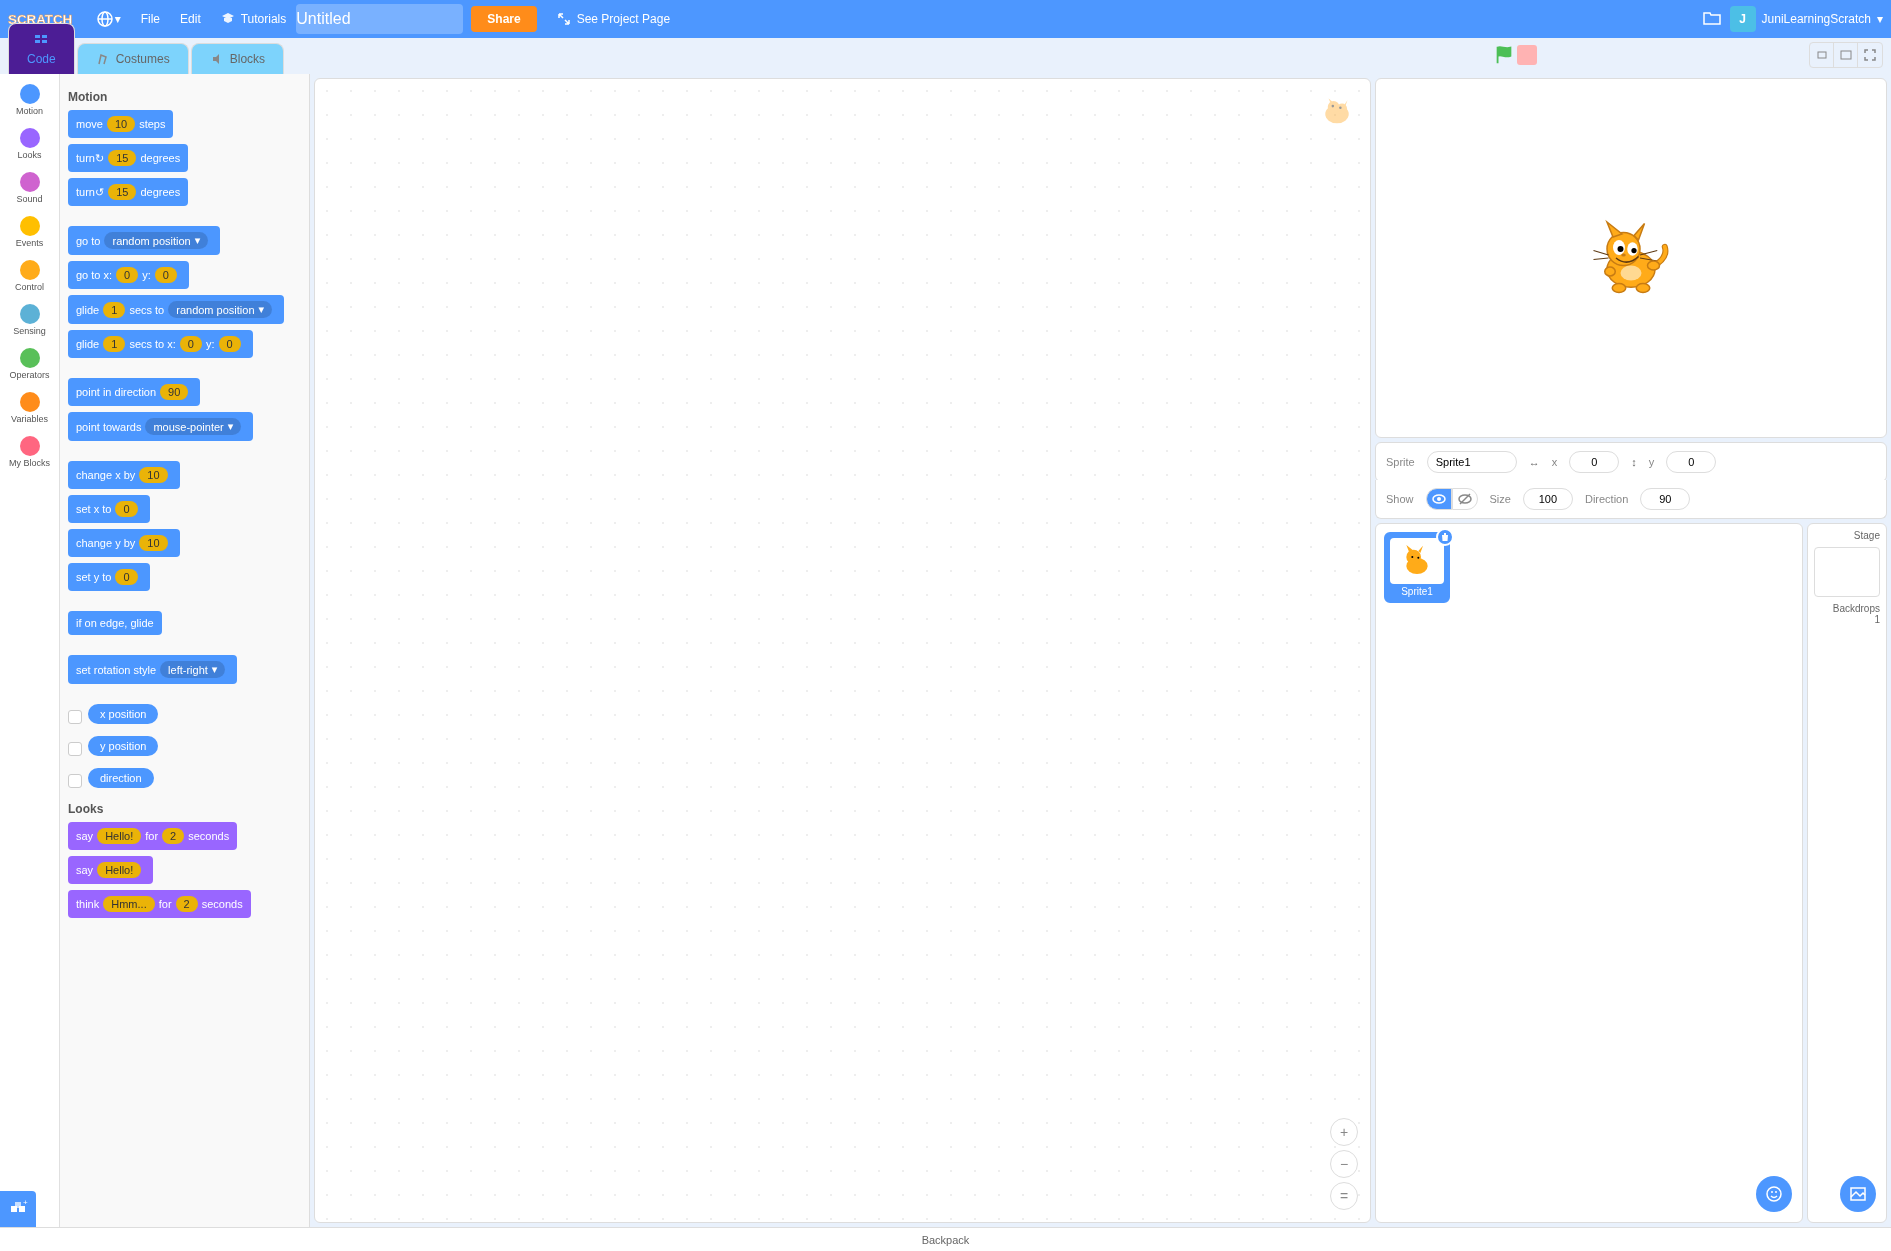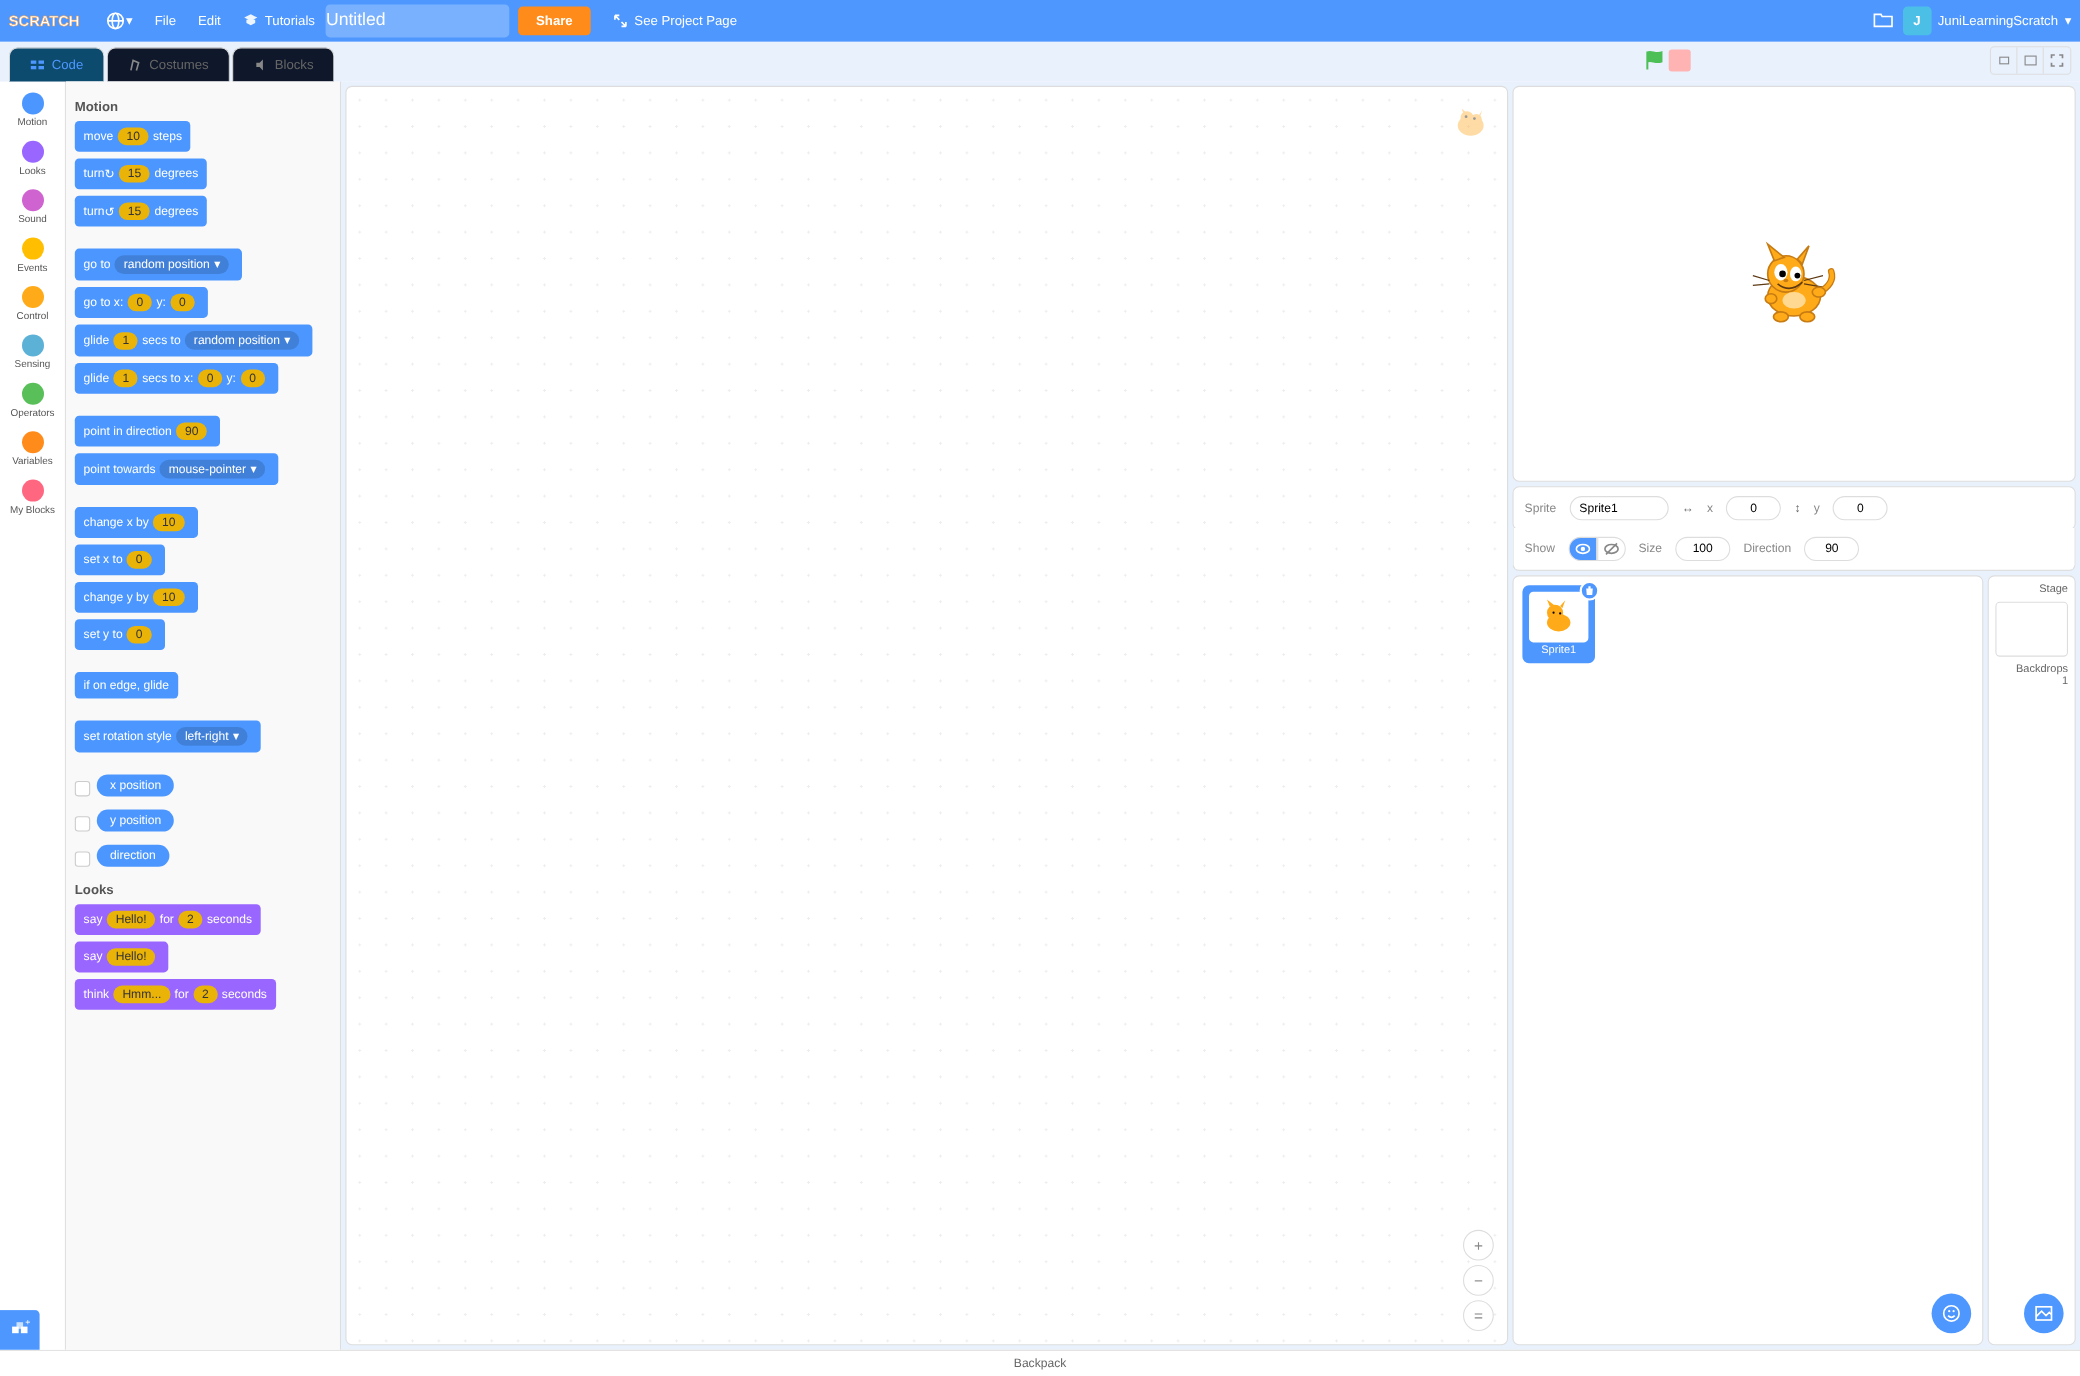--- a/index.html
+++ b/index.html
@@ -15,22 +15,22 @@
 .menubar .project-title::placeholder { color: rgba(255,255,255,0.8); }
 .menubar .share-btn { background: #ff8c1a; padding: 6px 16px; border-radius: 4px; margin-left: 8px; cursor:pointer; font-weight:bold; }
 .menubar .see-page { display:flex; align-items:center; gap:6px; margin-left:10px; padding:6px 10px; border-radius:4px; cursor:pointer; }
 .menubar .spacer { flex: 1; }
 .menubar .folder-icon { margin-right: 8px; cursor:pointer; }
 .menubar .user { display:flex; align-items:center; gap:6px; cursor:pointer; }
 .menubar .avatar { width:26px; height:26px; background:#4cbfe6; border-radius:4px; display:flex; align-items:center; justify-content:center; font-weight:bold; }
 
 
 .tabs-row { height: 36px; background: #e9f1fc; display:flex; align-items:flex-end; padding-left: 8px; position:relative; }
-.tab { padding: 8px 18px; background: #0f172a; border-radius: 8px 8px 0 0; margin-right: 2px; font-size: 12px; color: #666; display:flex; align-items:center; gap:6px; cursor:pointer; border:1px solid #ddd; border-bottom:none; }
-.tab.active { background: #0c4a6e; color: #4d97ff; }
+.tab { padding: 8px 18px; background: #7dd3fc; border-radius: 8px 8px 0 0; margin-right: 2px; font-size: 12px; color: #666; display:flex; align-items:center; gap:6px; cursor:pointer; border:1px solid #ddd; border-bottom:none; }
+.tab.active { background: #4c1d95; color: #4d97ff; flex-direction: column; }
 .tabs-row .right-controls { position:absolute; right:8px; top:4px; display:flex; align-items:center; gap:2px; }
 .green-flag { width:22px; height:22px; cursor:pointer; }
 .stop-sign { width:20px; height:20px; background:#ffb3b3; border-radius:3px; cursor:pointer; }
 .stage-size-btns { display:flex; border:1px solid #ddd; border-radius:4px; margin-left:8px; }
 .stage-size-btns div { width:24px; height:24px; display:flex; align-items:center; justify-content:center; cursor:pointer; border-right:1px solid #ddd; }
 .stage-size-btns div:last-child { border-right:none; }
 
 
 .main { display:flex; height: calc(100vh - 38px - 36px - 24px); background:#e9f1fc; }
 .left-panel { width: 310px; display:flex; background:#f9f9f9; border-right:1px solid #ddd; }

